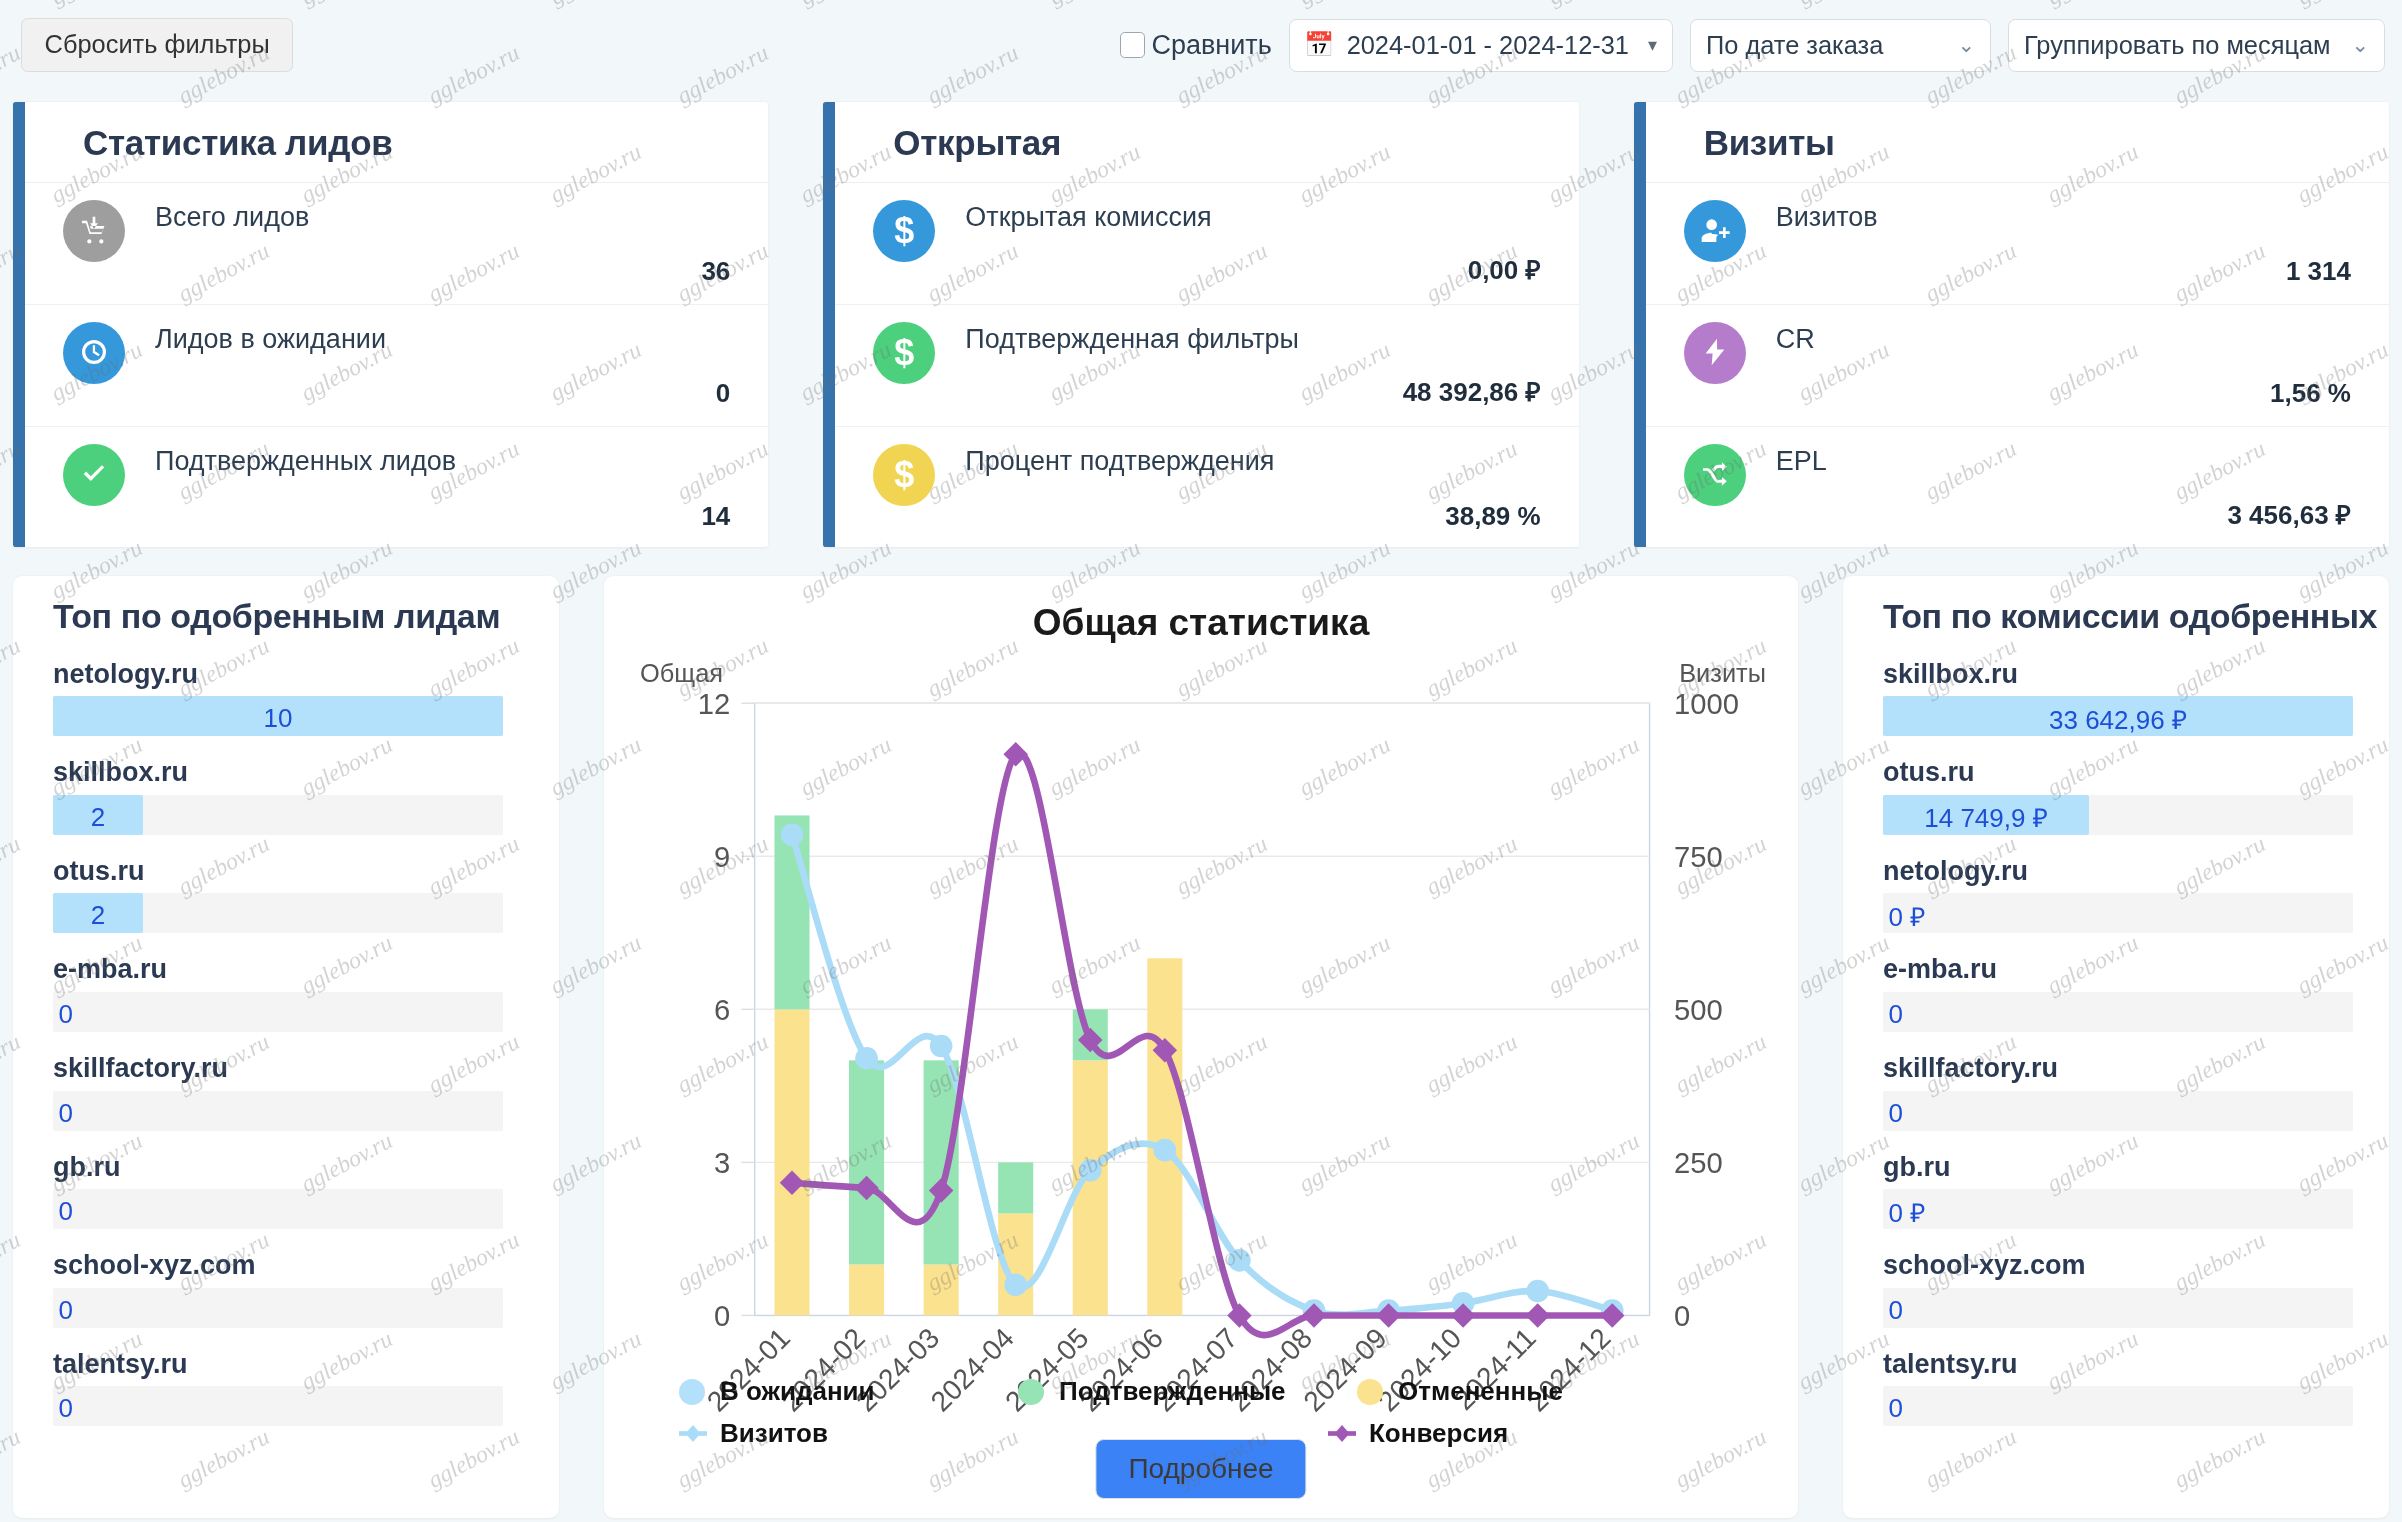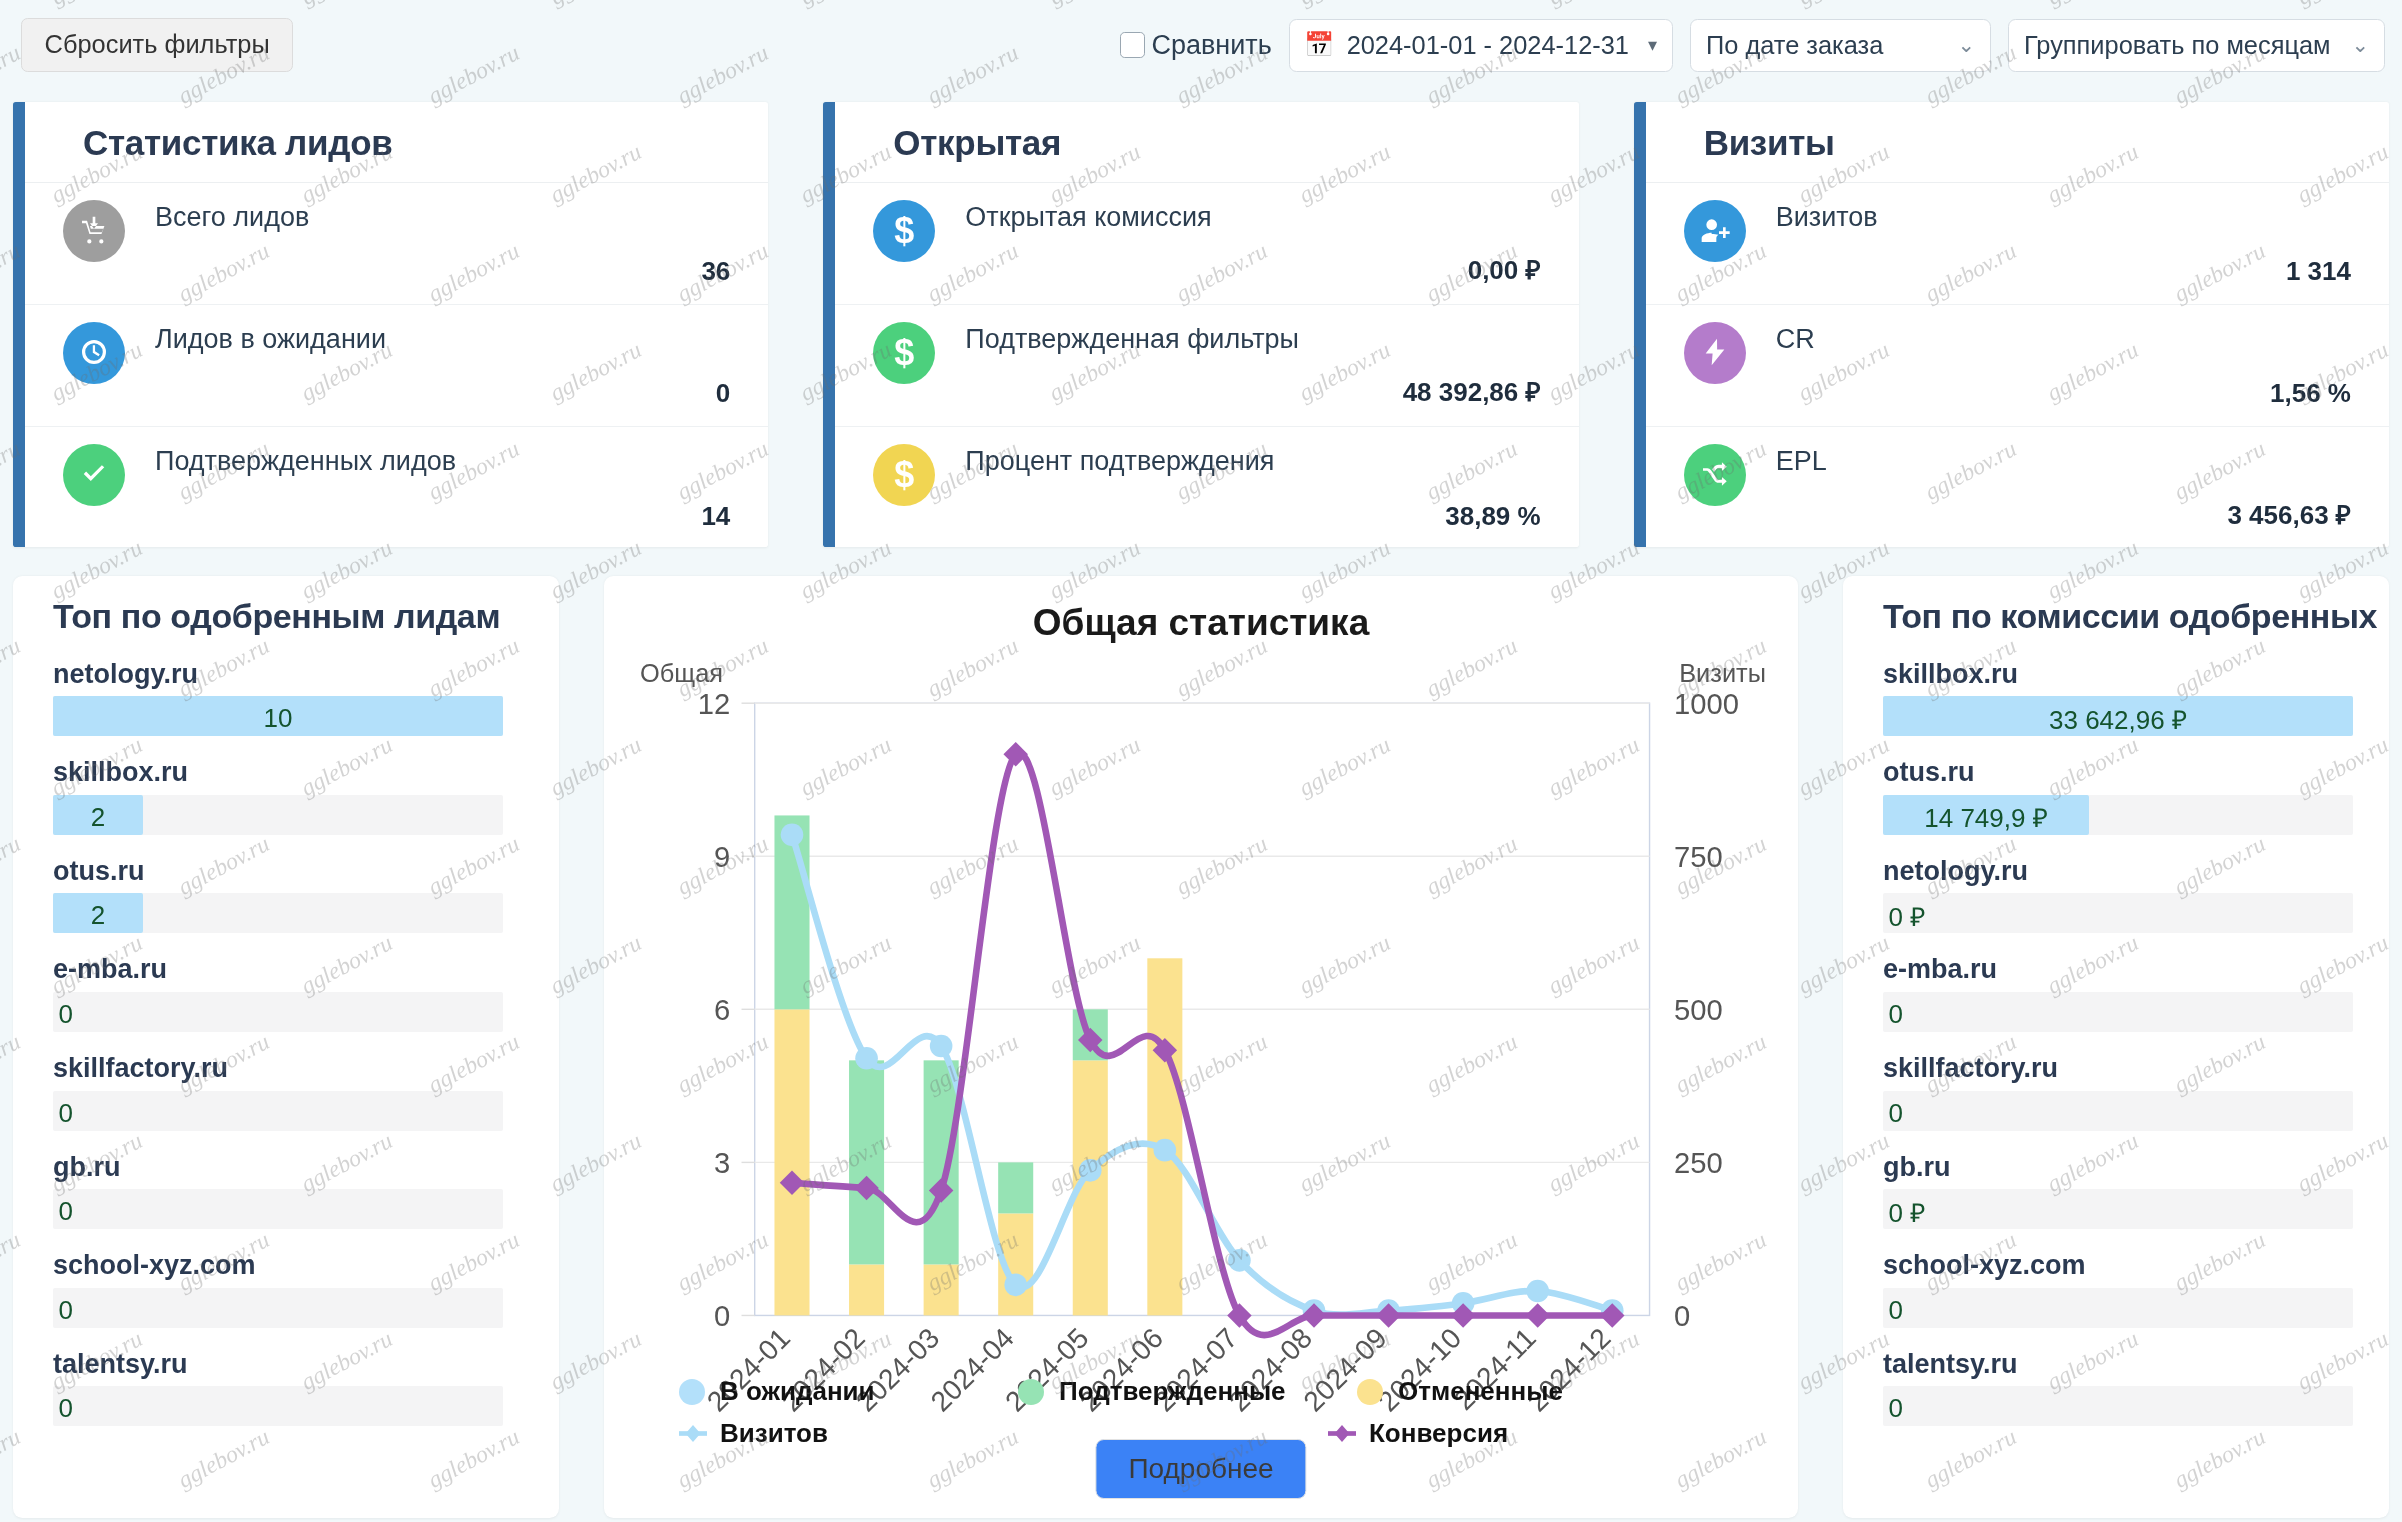--- a/index.html
+++ b/index.html
@@ -150,21 +150,21 @@
     border-radius: 1.9px;
   }
   .top-bar-fill {
     position: absolute; left: 0; top: 0; height: 100%;
     background: #b3e0fa;
     border-radius: 1.9px;
   }
   .top-bar-txt {
     position: absolute; top: 0; height: 45px;
     display: flex; align-items: center; justify-content: center;
-    font-size: 26px; color: #14532d;
+    font-size: 26px; color: #1d4ed8;
   }
   .top-bar-txt.zero { left: 5.6px; justify-content: flex-start; }
 
   
   #chart-title {
     position: absolute; left: 0; right: 0; top: 26px;
     text-align: center;
     font-size: 37px; font-weight: bold; color: #1a1a1a;
   }
   #axis-label-left {

